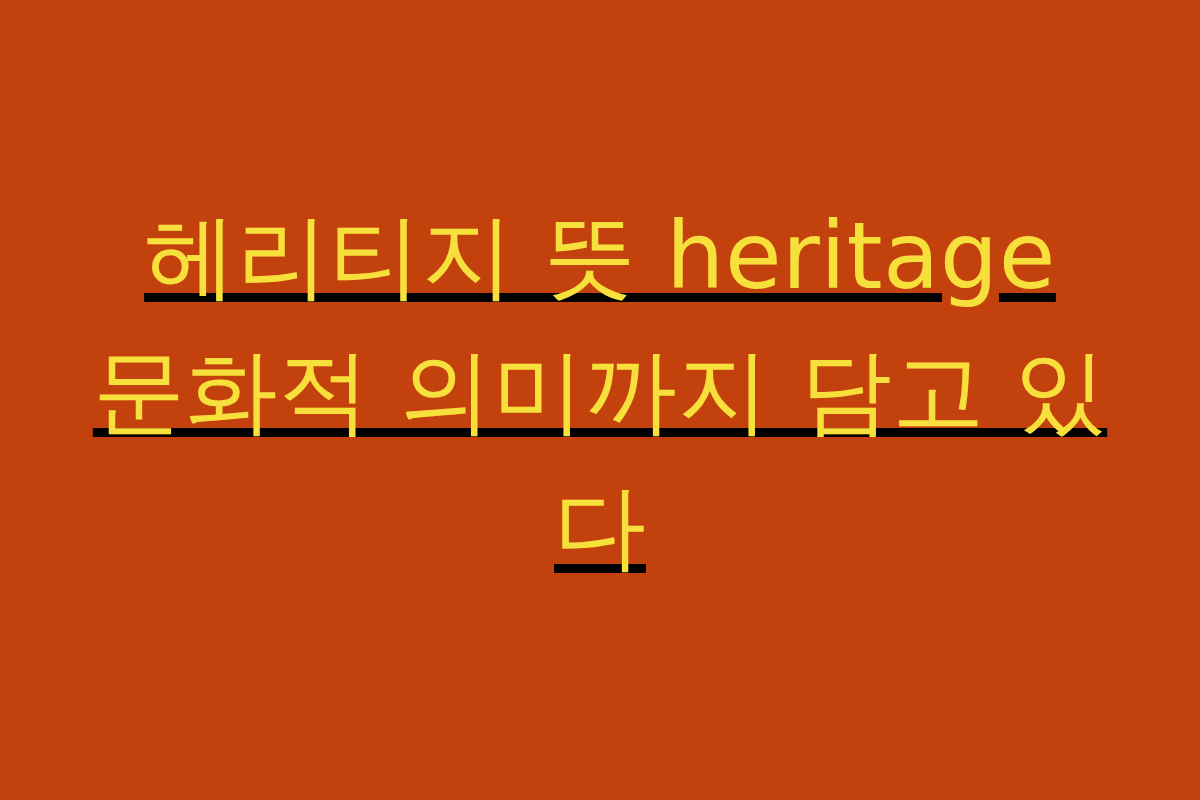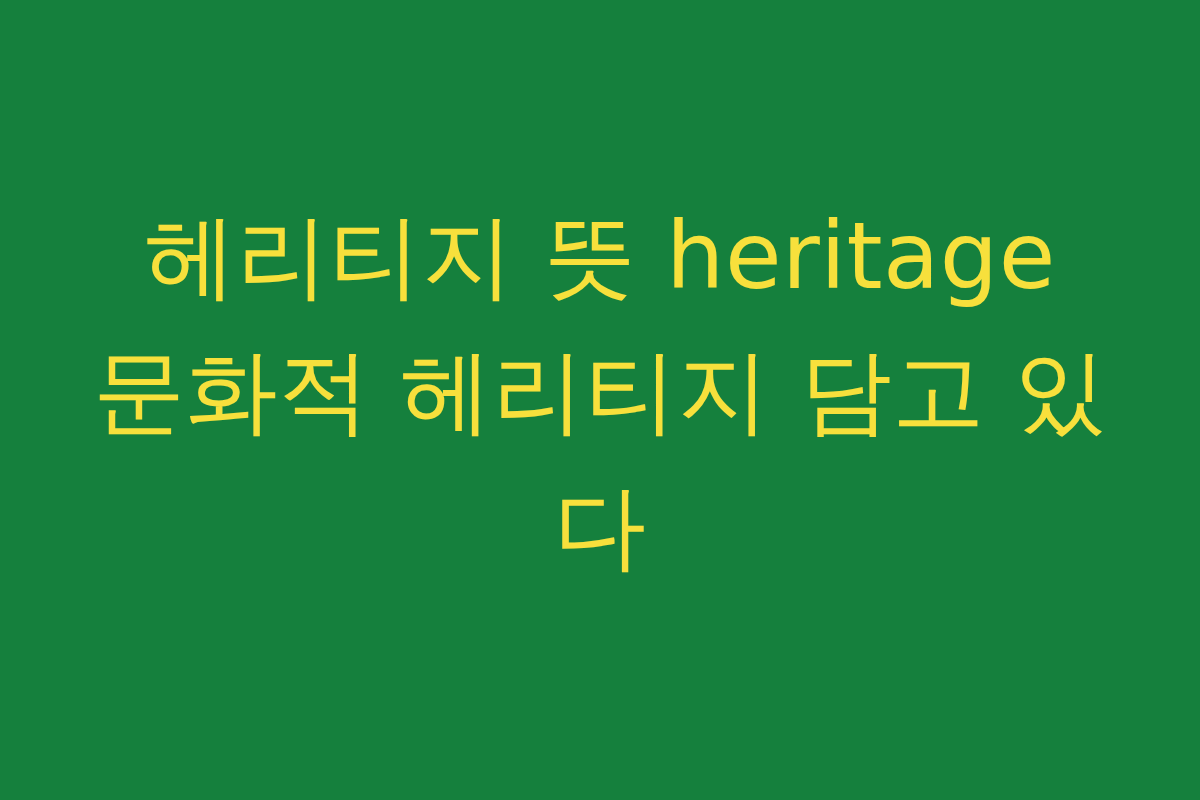--- a/index.html
+++ b/index.html
@@ -54,25 +54,25 @@
   }
 
   
   .headline-line.short {
     letter-spacing: 0;
   }
 </style>
 </head>
 <body>
 
-<div id="text-card" style="background: #15803d;">
+<div id="text-card" style="background: #c2410c; text-decoration: underline;">
 
   <div id="headline-block">
 
     <span class="headline-line" style="color: rgb(247, 224, 60);">헤리티지 뜻 heritage</span>
 
-    <span class="headline-line" style="color: rgb(247, 224, 60);">문화적 헤리티지 담고 있</span>
+    <span class="headline-line" style="color: rgb(247, 224, 60);">문화적 의미까지 담고 있</span>
 
     <span class="headline-line short" style="color: rgb(247, 224, 60);">다</span>
 
   </div>
 
 </div>
 
 </body></html>

